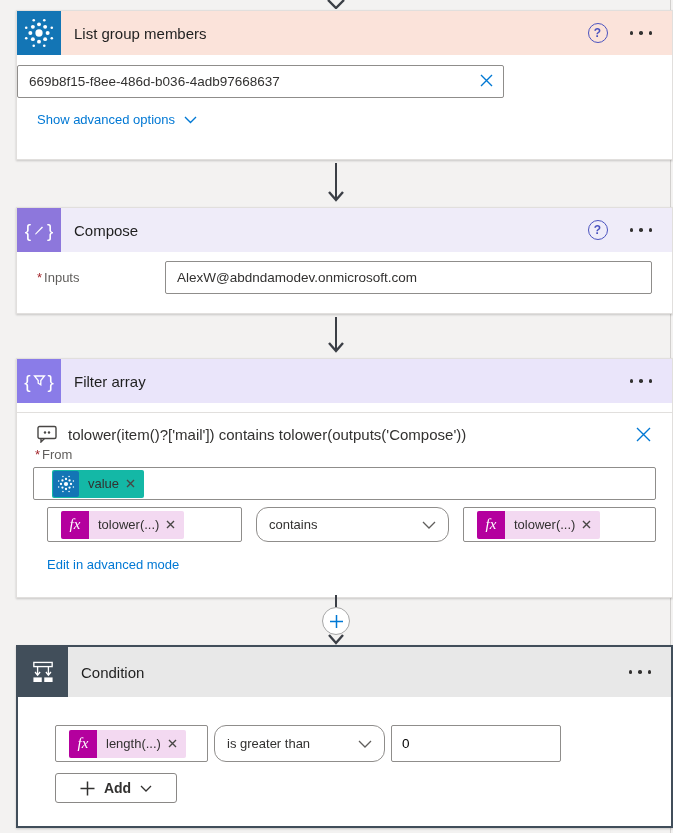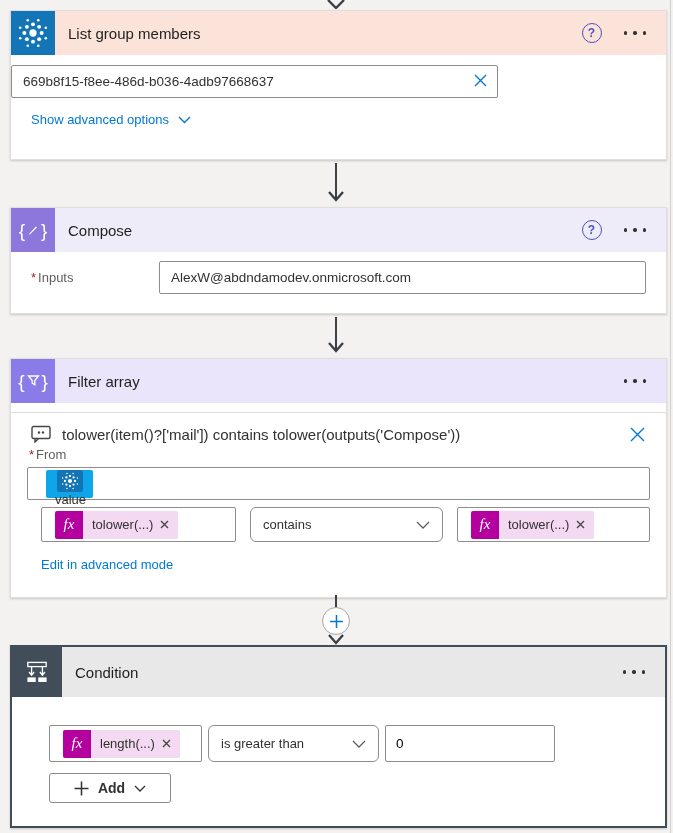--- a/index.html
+++ b/index.html
@@ -8,21 +8,21 @@
     position: relative;
     background: #f3f2f1;
     font-family: "Liberation Sans", sans-serif;
     color: #323130;
     overflow: hidden;
   }
   .edge-line { position:absolute; left:670px; top:0; width:1px; height:833px; background:#d2d0ce; }
 
   
   .card {
-    position: absolute; left: 10px; width: 657px;
+    position: absolute; left: 16px; width: 657px;
     background: #fff; border: 1px solid #e1dfdd;
     box-shadow: 0 1px 2px rgba(0,0,0,.18);
   }
   .card-header { display: flex; align-items: center; height: 44px; }
   .hdr-icon { width: 44px; height: 44px; flex: none; display: flex; align-items: center; justify-content: center; color:#fff; }
   .hdr-title { margin-left: 13px; font-size: 15px; color: #1f1f1f; }
   .hdr-right { margin-left: auto; display: flex; align-items: center; gap: 22px; padding-right: 20px; }
   .help-badge {
     width: 20px; height: 20px; border-radius: 50%;
     border: 1.6px solid #4b53bf; color: #4b53bf;
@@ -66,32 +66,32 @@
   .from-box {
     margin: 0 16px; height: 33px; border: 1px solid #8f8d8b; border-radius: 2px;
     display: flex; align-items: center; padding-left: 18px; background: #fff;
   }
   .cond-row { display: flex; margin-left: 30px; margin-top: 7px; gap: 14px; }
   .token-box {
     width: 195px; height: 35px; border: 1px solid #8f8d8b; border-radius: 2px;
     display: flex; align-items: center; padding-left: 13px; background: #fff;
   }
   .dropdown {
-    width: 193px; height: 35px; border: 1px solid #8f8d8b; border-radius: 6px;
+    width: 193px; height: 35px; border: 1px solid #8f8d8b; border-radius: 12px;
     display: flex; align-items: center; font-size: 13px; color: #323130;
     padding: 4px 12px; background: #fff; cursor: pointer;
   }
   .dropdown .chev { margin-left: auto; display: flex; color:#605e5c; }
   .adv-link { margin: 15px 0 0 30px; }
 
   
   .token { display: inline-flex; align-items: center; height: 28px; border-radius: 2px; font-size: 13px; color: #323130; }
   .token .t-label { padding: 0 7px 0 9px; }
   .token .t-x { display: flex; padding-right: 9px; cursor: pointer; }
-  .token-value { background: #0ea5e9; flex-direction: column; }
+  .token-value { background: #14b8a6; }
   .token-value .mini-icon { width: 26px; height: 26px; margin-left: 1px; border-radius: 2px; background: #1375b5; display:flex; align-items:center; justify-content:center; }
   .token-fx { background: #f3d9f1; }
   .fx-badge {
     width: 28px; height: 28px; background: #b4009e; border-radius: 2px 0 0 2px;
     color: #fff; display: flex; align-items: center; justify-content: center;
     font-family: "Liberation Serif", serif; font-style: italic; font-size: 15px;
   }
 
   
   .card-condition { border: 2px solid #414e5a; }

